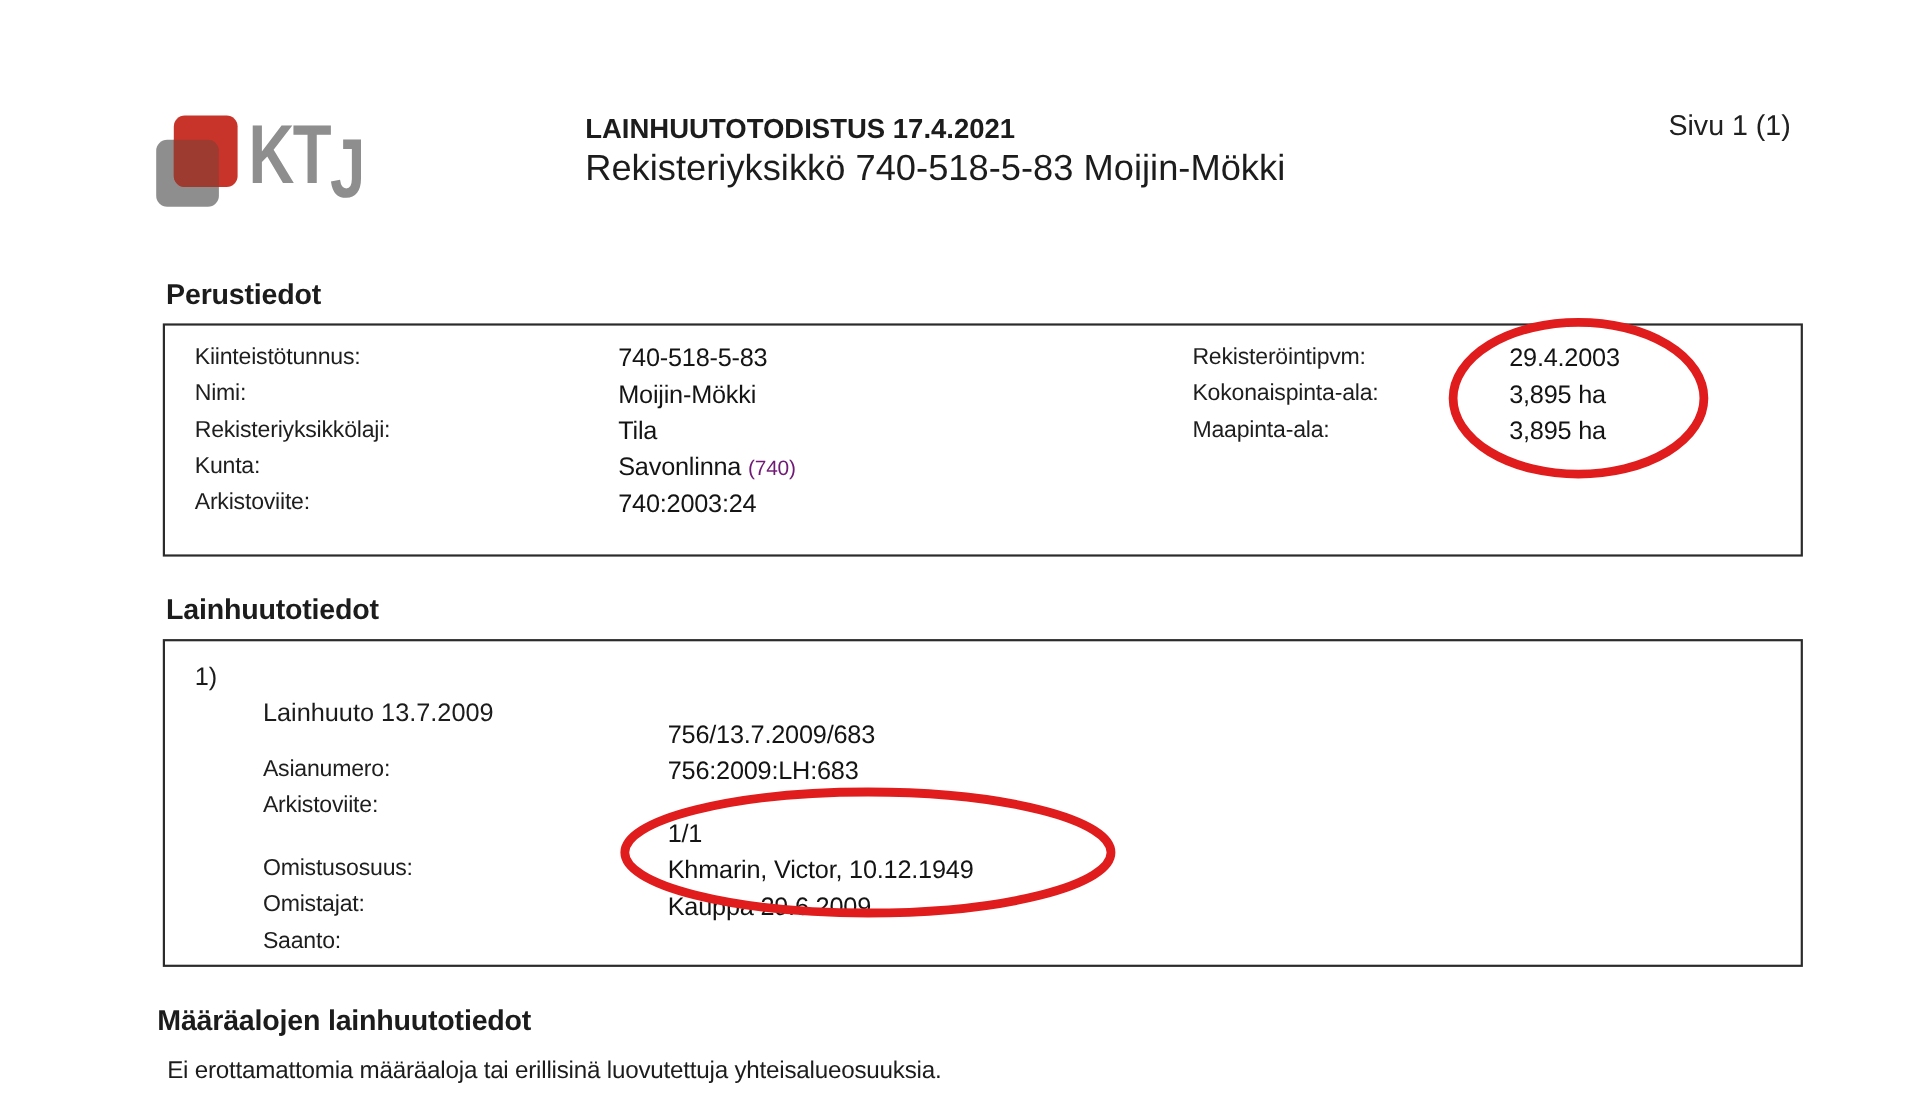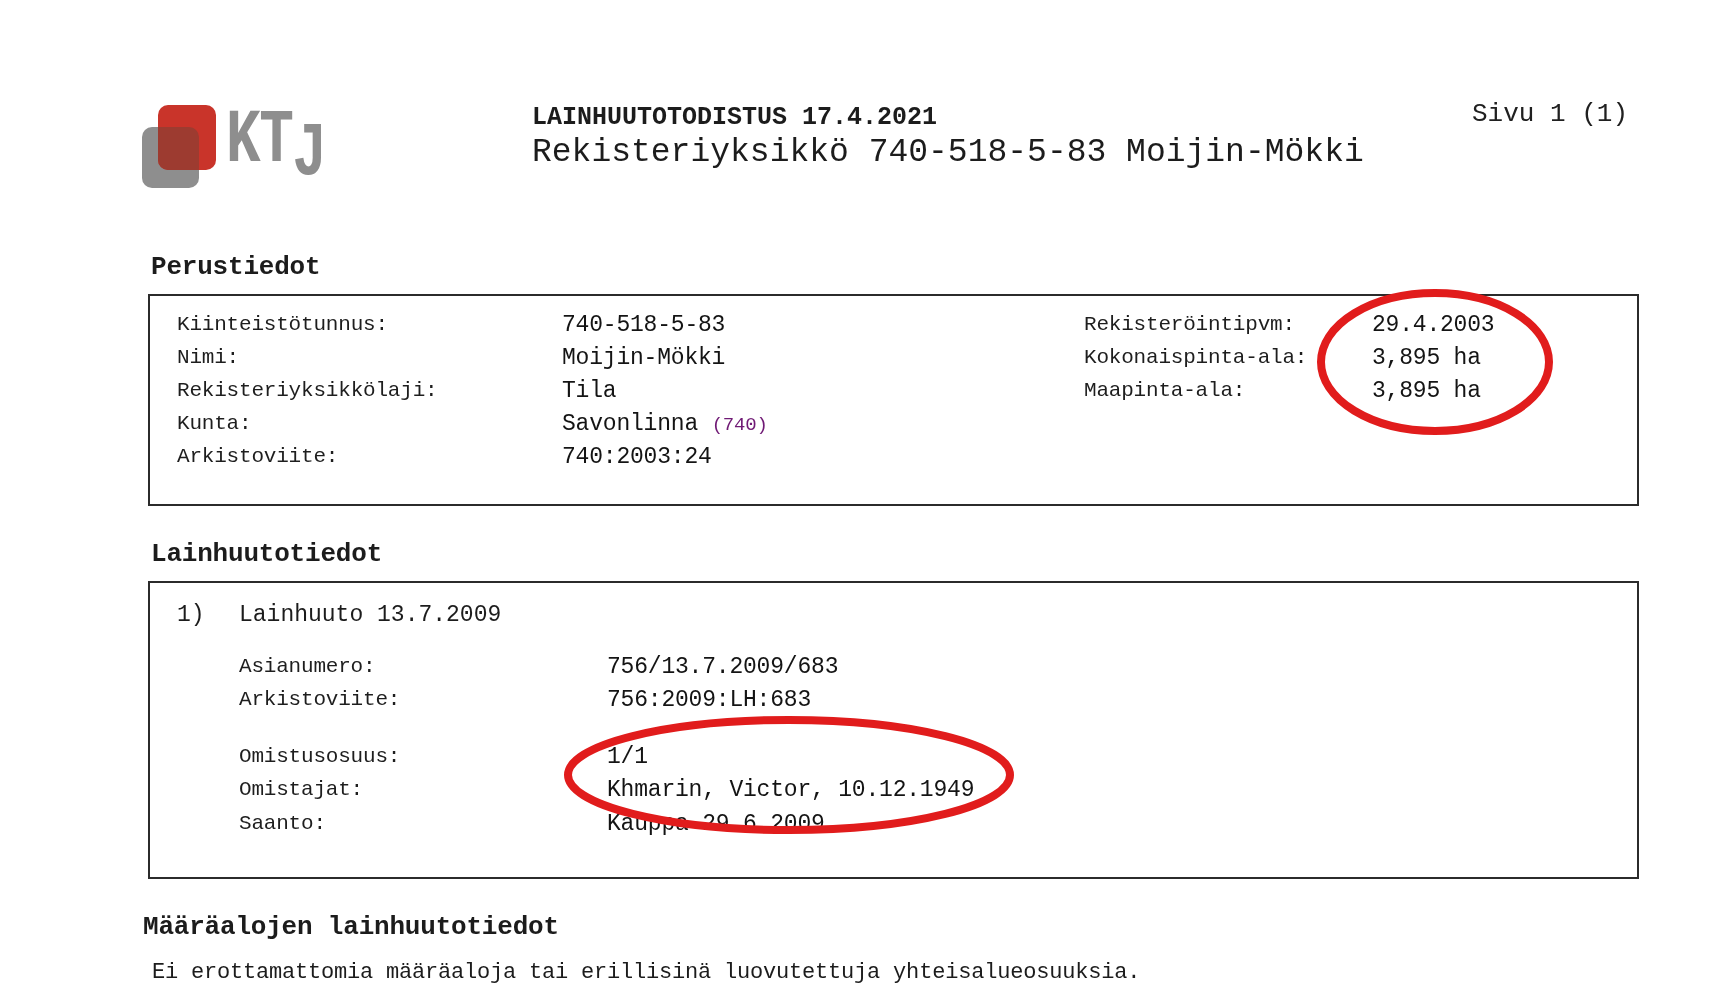--- a/index.html
+++ b/index.html
@@ -1,18 +1,18 @@
 <!DOCTYPE html>
 <html><head>
 <meta charset="utf-8">
 <style>
   html,body { margin:0; padding:0; background:#ffffff; }
   .doc {
     position:relative; width:1732px; height:998px; background:#ffffff;
-    font-family:Liberation Mono, monospace; color:#1c1c1c; overflow:hidden;
+    font-family:Liberation Sans, sans-serif; color:#1c1c1c; overflow:hidden;
   }
   .abs { position:absolute; white-space:nowrap; }
 
   
   .logo-gray { position:absolute; left:142px; top:127px; width:57px; height:61px;
                background:#8e8e8e; border-radius:10px; }
   .logo-red  { position:absolute; left:158px; top:105px; width:58px; height:65px;
                background:#c9342a; border-radius:10px; }
   .logo-overlap { position:absolute; left:158px; top:127px; width:41px; height:43px;
                background:#9d3b30; border-radius:0 10px 0 10px; }
@@ -38,21 +38,21 @@
   .lbl { font-size:21px; line-height:28px; color:#1e1e1e; letter-spacing:-0.2px; }
   .val { font-size:23px; line-height:28px; color:#141414; letter-spacing:-0.2px; }
   .val-small { font-size:19px; color:#701a75; }
 
   
   .pl { left:27px; }   .pv { left:412px; }
   .prl { left:934px; } .prv { left:1222px; }
   .row1 { top:15px; } .row2 { top:48px; } .row3 { top:81px; } .row4 { top:114px; } .row5 { top:147px; }
 
   
-  .ln { left:27px; }  .ll { left:89px; }  .lv { left:457px; }
+  .ln { left:27px; }  .ll { left:89px;margin-top:32px; }  .lv { left:457px; }
   .lrow0 { top:18px; } .lrow1 { top:70px; } .lrow2 { top:103px; }
   .lrow3 { top:160px; } .lrow4 { top:193px; } .lrow5 { top:227px; }
   .entry-num   { font-size:23px; line-height:28px; }
   .entry-title { font-size:23px; line-height:28px; }
 
   .maara-body { left:152px; top:959px; font-size:22px; line-height:28px; letter-spacing:-0.2px; }
 
   
   .circ { position:absolute; pointer-events:none; }
   .circ-1 { left:1310px; top:284px; }

